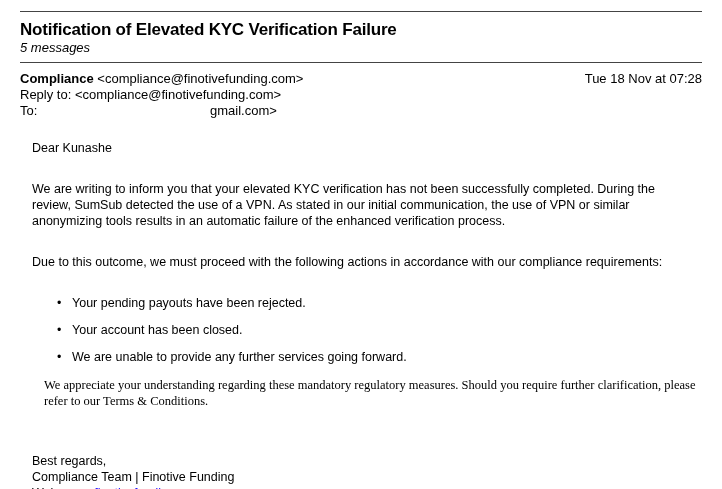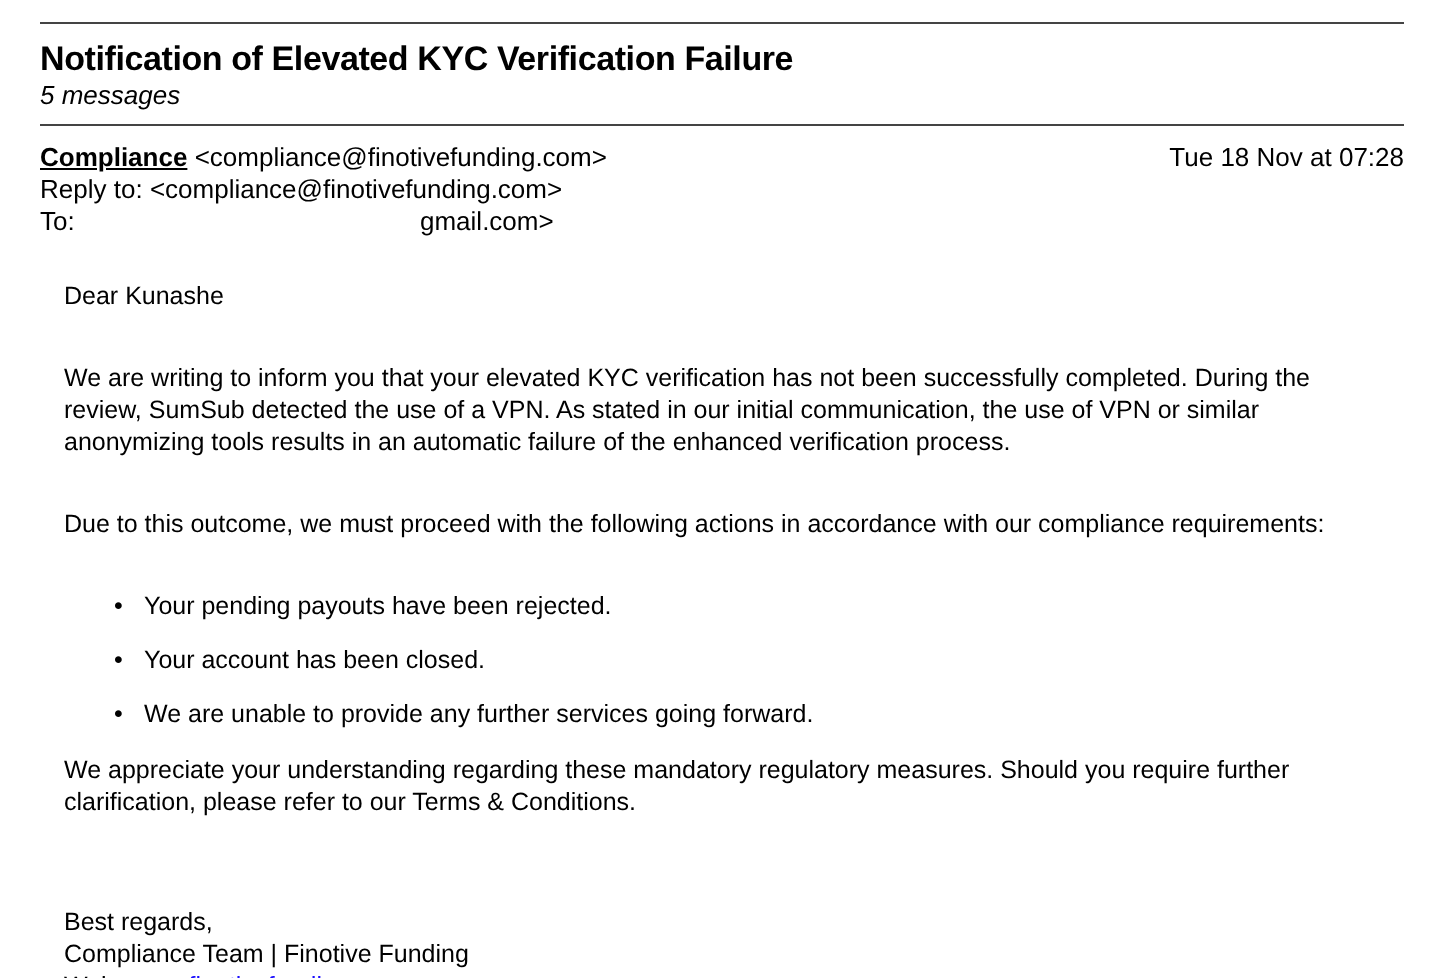--- a/index.html
+++ b/index.html
@@ -50,21 +50,21 @@
       top: 71px;
       width: 682px;
       font-size: 13px;
       line-height: 16px;
     }
     .header-row {
       position: relative;
       height: 16px;
       white-space: nowrap;
     }
-    .sender-name { font-weight: bold; text-decoration: underline; }
+    .sender-name { font-weight: bold; }
     .date {
       position: absolute;
       right: 0;
       top: 0;
     }
     .to-value {
       position: absolute;
       left: 190px;
       top: 0;
     }
@@ -93,21 +93,21 @@
       position: relative;
       padding-left: 40px;
       height: 27px;
       line-height: 16px;
     }
     .bullets li .dot {
       position: absolute;
       left: 25px;
       top: 0;
     }
-    .para3 { position: absolute; top: 237px; left: 0; width: 660px; }
+    .para3 { position: absolute; top: 237px; left: 12px; width: 660px; font-family: Liberation Serif, serif; }
     .signoff { position: absolute; top: 294px; left: 0; margin-top: 19px; }
     .sig-line { height: 16px; white-space: nowrap; }
     .link { color: #1a0dff; text-decoration: none; }
   </style>
 </head>
 <body>
 
 <div class="rule top"></div>
 
 <div class="subject">Notification of Elevated KYC Verification Failure</div>

